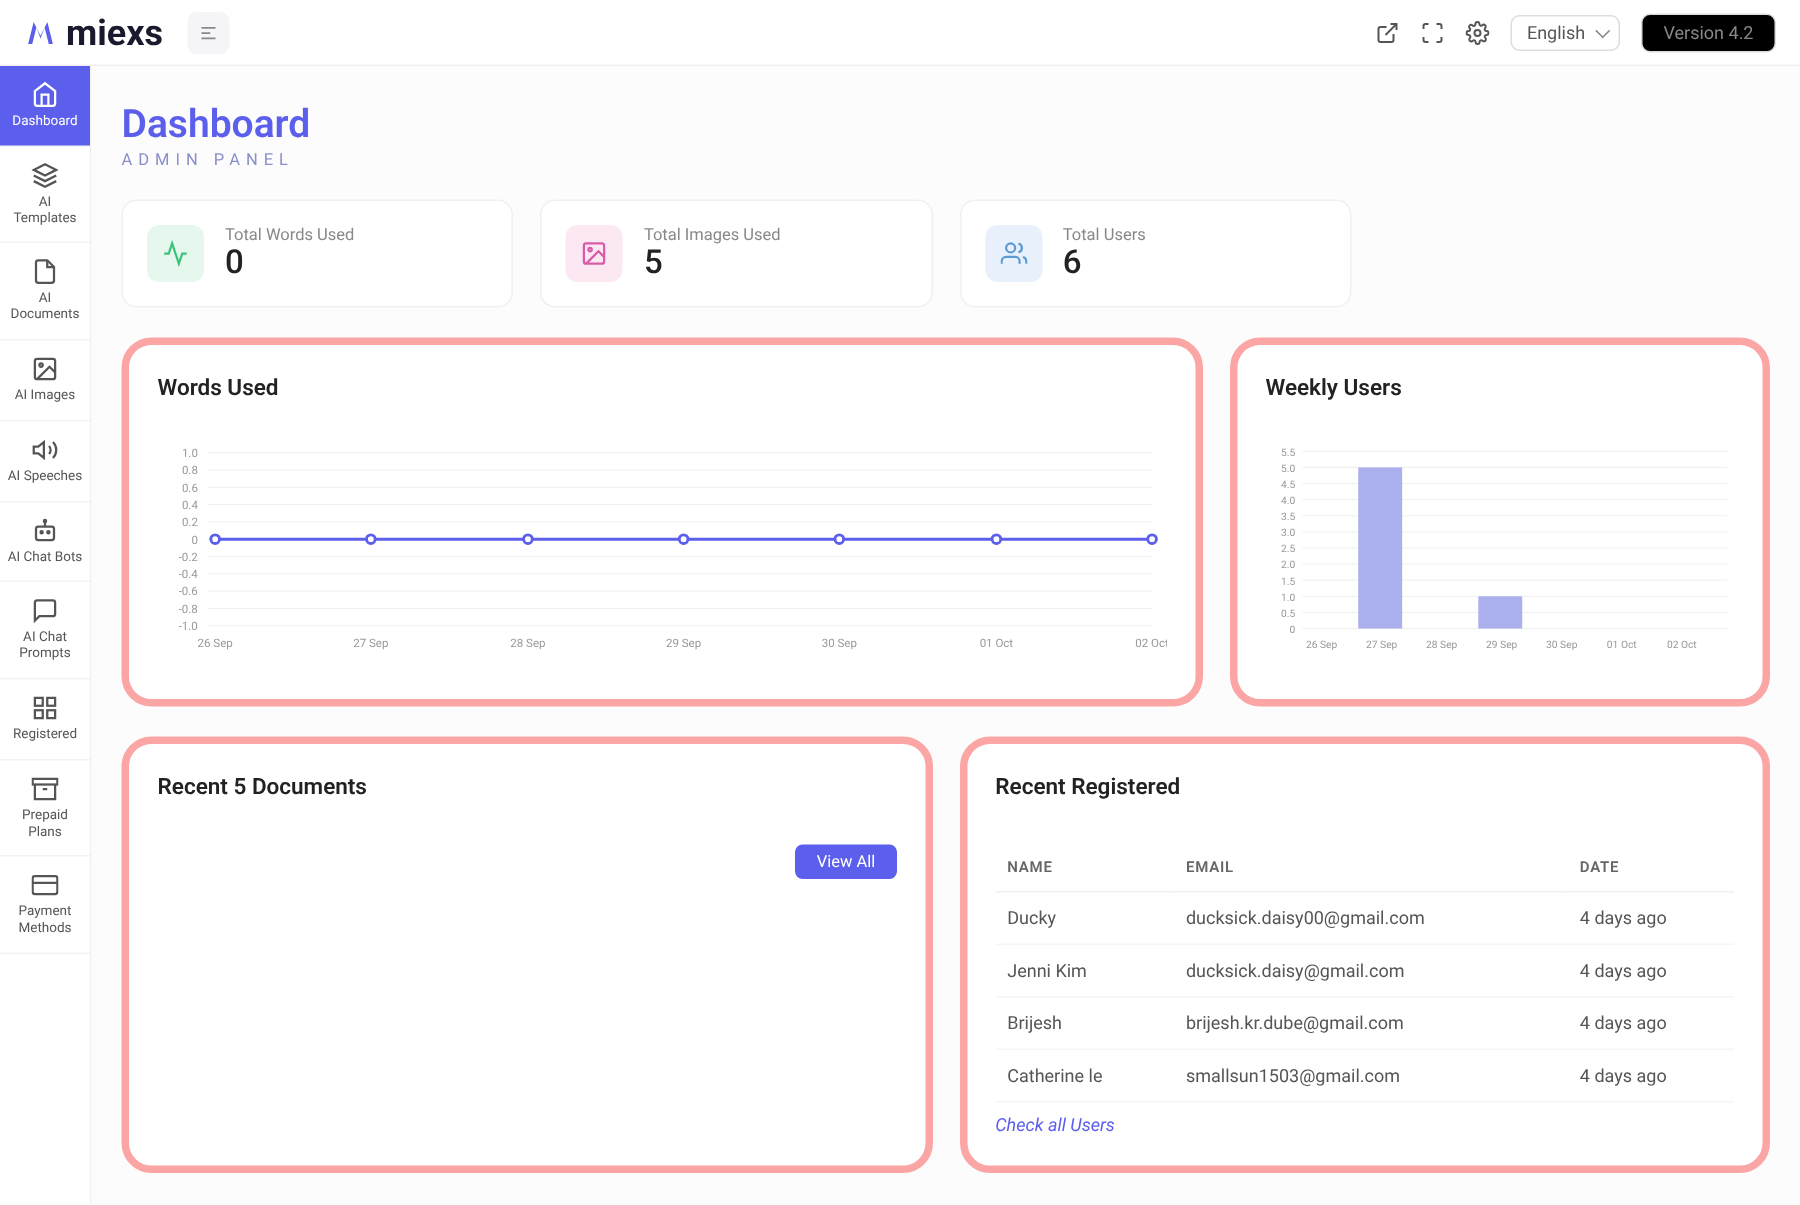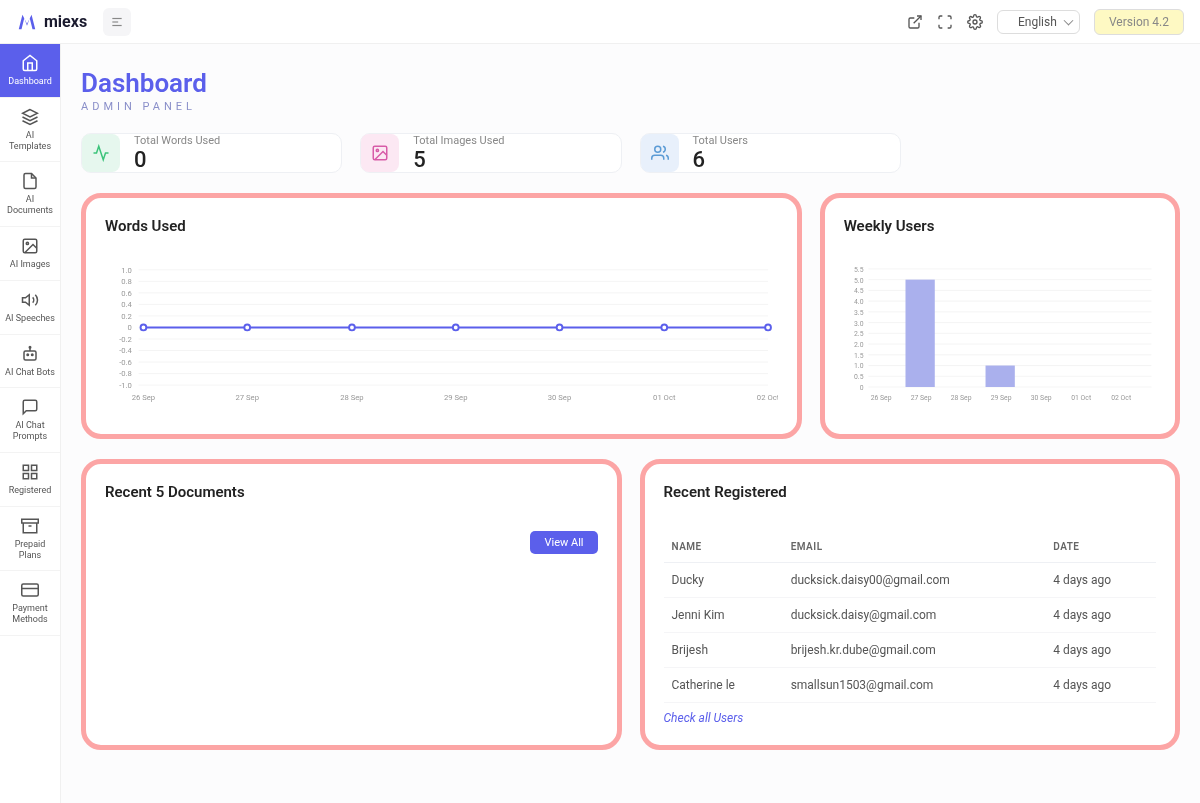--- a/index.html
+++ b/index.html
@@ -1,38 +1,38 @@
 <!DOCTYPE html>
 <html><head>
 <meta charset="utf-8">
 <style>
 * { margin: 0; padding: 0; box-sizing: border-box; font-family: -apple-system, BlinkMacSystemFont, "Segoe UI", Roboto, sans-serif; }
 body { background: #fff; color: #333; }
 .topbar { height: 44px; display: flex; align-items: center; padding: 0 16px; border-bottom: 1px solid #f0f0f0; }
-.logo { display: flex; align-items: center; font-weight: 700; font-size: 16px; color: #1a1a2e; }
+.logo { display: flex; align-items: center; font-weight: 700; font-size: 24px; color: #1a1a2e; }
 .logo-icon { width: 22px; height: 22px; margin-right: 6px; }
 .menu-toggle { margin-left: 16px; width: 28px; height: 28px; display: flex; align-items: center; justify-content: center; border-radius: 6px; background: #f5f5f7; cursor: pointer; }
 .topbar-spacer { flex: 1; }
 .topbar-right { display: flex; align-items: center; gap: 14px; }
 .topbar-icon { width: 16px; height: 16px; color: #555; cursor: pointer; }
-.lang-select { border: 1px solid #ddd; border-radius: 6px; padding: 4px 22px 4px 20px; font-size: 12px; color: #555; background: #fff; appearance: none; position: relative; }
+.lang-select { border: 1px solid #ddd; border-radius: 6px; padding: 4px 22px 4px 10px; font-size: 12px; color: #555; background: #fff; appearance: none; position: relative; }
 .lang-wrap { position: relative; }
 .lang-wrap::after { content: ""; position: absolute; right: 8px; top: 50%; width: 6px; height: 6px; border-right: 1.5px solid #888; border-bottom: 1.5px solid #888; transform: translateY(-70%) rotate(45deg); pointer-events: none; }
-.version-btn { border: 1px solid #ddd; border-radius: 6px; padding: 5px 14px; font-size: 12px; color: #888; background: #fef9c3; }
+.version-btn { border: 1px solid #ddd; border-radius: 6px; padding: 5px 14px; font-size: 12px; color: #888; background: #000000; }
 .layout { display: flex; min-height: calc(100vh - 44px); }
 .sidebar { width: 61px; background: #fff; border-right: 1px solid #f0f0f0; display: flex; flex-direction: column; }
 .nav-item { display: flex; flex-direction: column; align-items: center; justify-content: center; padding: 10px 4px; font-size: 9px; color: #555; text-align: center; border-bottom: 1px solid #f3f3f3; cursor: pointer; gap: 4px; }
 .nav-item.active { background: #5b5feb; color: #fff; }
 .nav-item svg { width: 18px; height: 18px; }
 .nav-label { line-height: 1.2; }
 .main { flex: 1; padding: 24px 20px 0 20px; background: #fcfcfd; display: flex; flex-direction: column; }
 .page-title { font-size: 26px; font-weight: 600; color: #5b5feb; margin-bottom: 2px; }
 .page-subtitle { font-size: 11px; letter-spacing: 4px; color: #8a8fc9; text-transform: uppercase; margin-bottom: 20px; }
 .stats-row { display: grid; grid-template-columns: repeat(4, 1fr); gap: 18px; margin-bottom: 20px; }
-.stat-card { background: #fff; border: 1px solid #eef0f4; border-radius: 10px; display: flex; align-items: center; gap: 14px; }
+.stat-card { background: #fff; border: 1px solid #eef0f4; border-radius: 10px; padding: 16px; display: flex; align-items: center; gap: 14px; }
 .stat-icon { width: 38px; height: 38px; border-radius: 8px; display: flex; align-items: center; justify-content: center; }
 .stat-icon.green { background: #e6f7ee; color: #3cc37a; }
 .stat-icon.pink { background: #fce8f3; color: #d85ca8; }
 .stat-icon.blue { background: #e8f0fb; color: #5b9bd5; }
 .stat-icon.yellow { background: #fdf4e0; color: #e2a93b; }
 .stat-icon svg { width: 18px; height: 18px; }
 .stat-info { display: flex; flex-direction: column; }
 .stat-label { font-size: 11px; color: #888; }
 .stat-value { font-size: 22px; font-weight: 500; color: #222; }
 .charts-row { display: grid; grid-template-columns: 2fr 1fr; gap: 18px; margin-bottom: 20px; }

